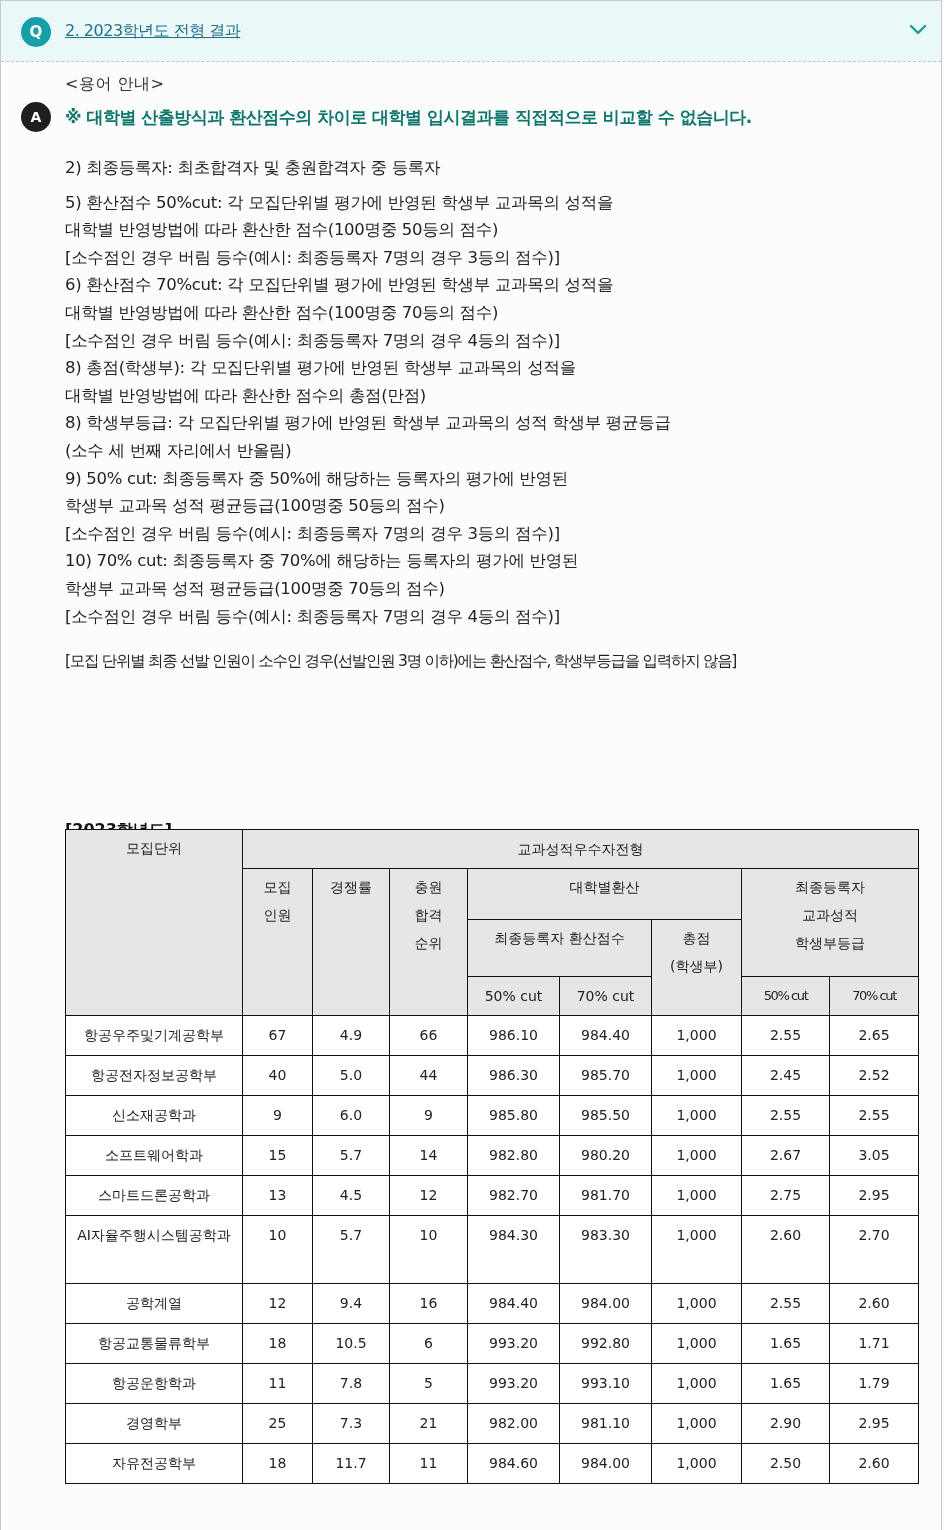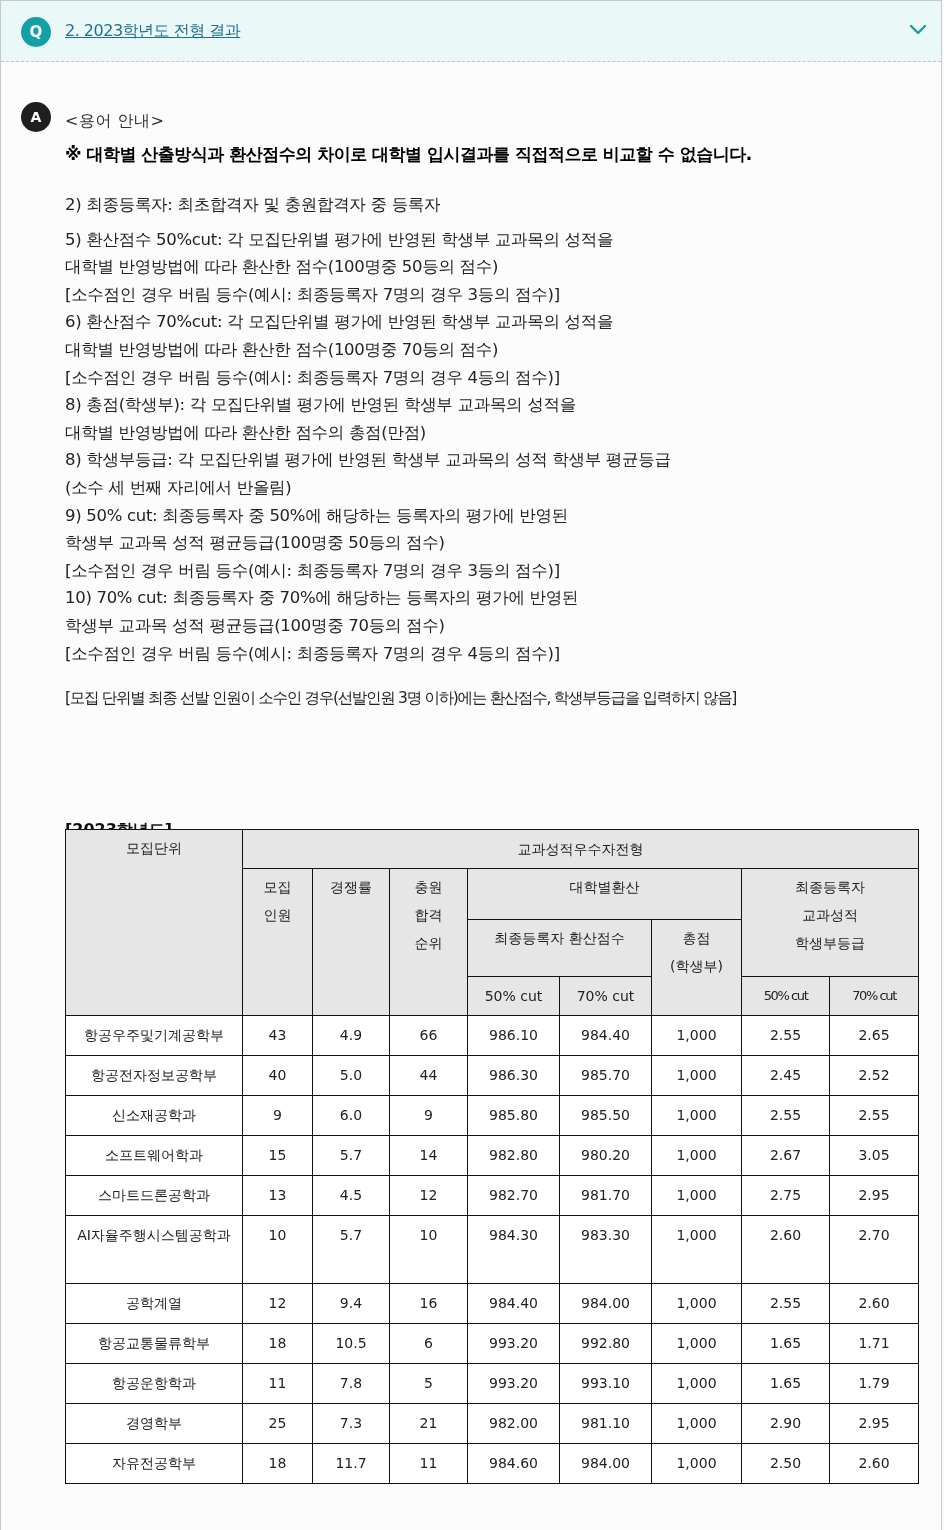--- a/index.html
+++ b/index.html
@@ -35,23 +35,23 @@
     position: absolute; left: 908px; top: 22px; width: 18px; height: 14px;
   }
   .a-badge {
     position: absolute; left: 20px; top: 101px; width: 30px; height: 30px;
     border-radius: 50%; background: #1f1f1f; color: #fff;
     font-weight: bold; font-size: 14px; text-align: center; line-height: 30px;
   }
   .content {
     position: absolute; left: 64px; top: 70px; width: 860px;
   }
-  .term-title { font-size: 16px; color: #333; height: 26px; line-height: 26px; letter-spacing: 0.5px; margin-top: 37px; }
+  .term-title { font-size: 16px; color: #333; height: 26px; line-height: 26px; letter-spacing: 0.5px; }
   .warning {
-    margin-top: 8px; font-size: 17px; font-weight: bold; color: #000000;
+    margin-top: 8px; font-size: 17px; font-weight: bold; color: #0f766e;
     letter-spacing: -0.5px; height: 24px; line-height: 24px;
   }
   .defs { margin-top: 25px; font-size: 16.5px; color: #222; letter-spacing: -0.3px; }
   .defs .line { height: 27.6px; line-height: 27.6px; white-space: nowrap; }
   .defs .gap { height: 7px; }
   .note { margin-top: 18px; font-size: 15.5px; letter-spacing: -1.3px; color: #222; height: 26px; line-height: 26px; white-space: nowrap; }
   .year-title { position: absolute; left: 64px; top: 819px; font-size: 16px; font-weight: bold; color: #111; }
   table.res {
     position: absolute; left: 64px; top: 828px;
     border-collapse: collapse; table-layout: fixed;
@@ -158,21 +158,21 @@
       <tr style="height:39px">
         <th class="mid">50% cut</th>
         <th class="mid">70% cut</th>
         <th class="mid narrow">50% cut</th>
         <th class="mid narrow">70% cut</th>
       </tr>
     </thead>
     <tbody id="tbody">
         <tr>
           <td>항공우주및기계공학부</td>
-          <td>43</td>
+          <td>67</td>
           <td>4.9</td>
           <td>66</td>
           <td>986.10</td>
           <td>984.40</td>
           <td>1,000</td>
           <td>2.55</td>
           <td>2.65</td>
         </tr>
         <tr>
           <td>항공전자정보공학부</td>

